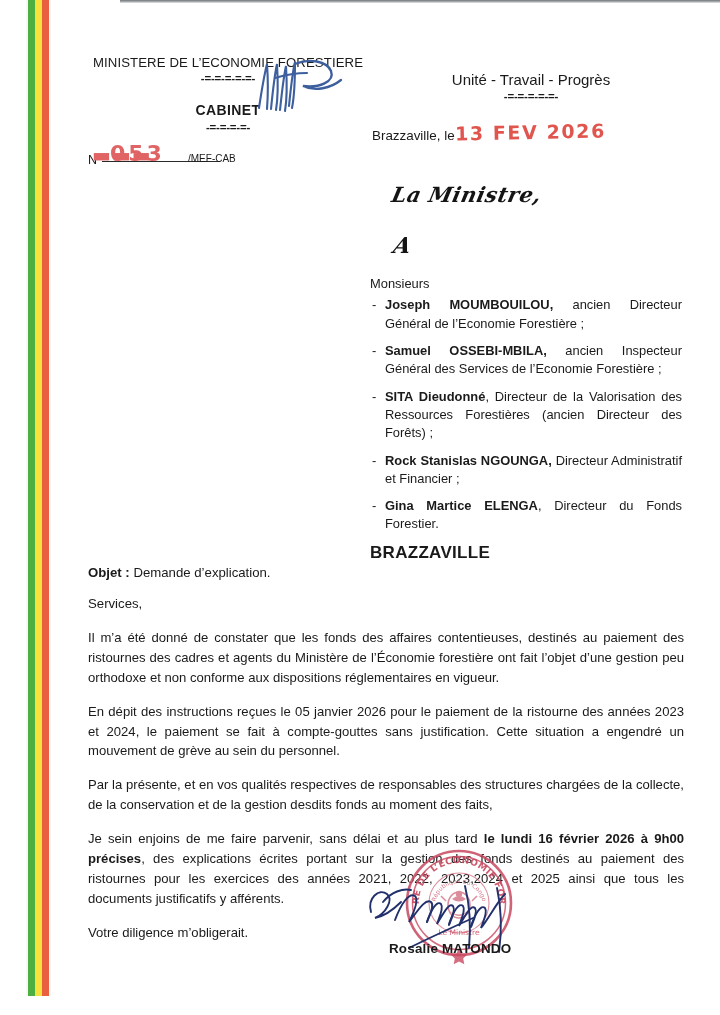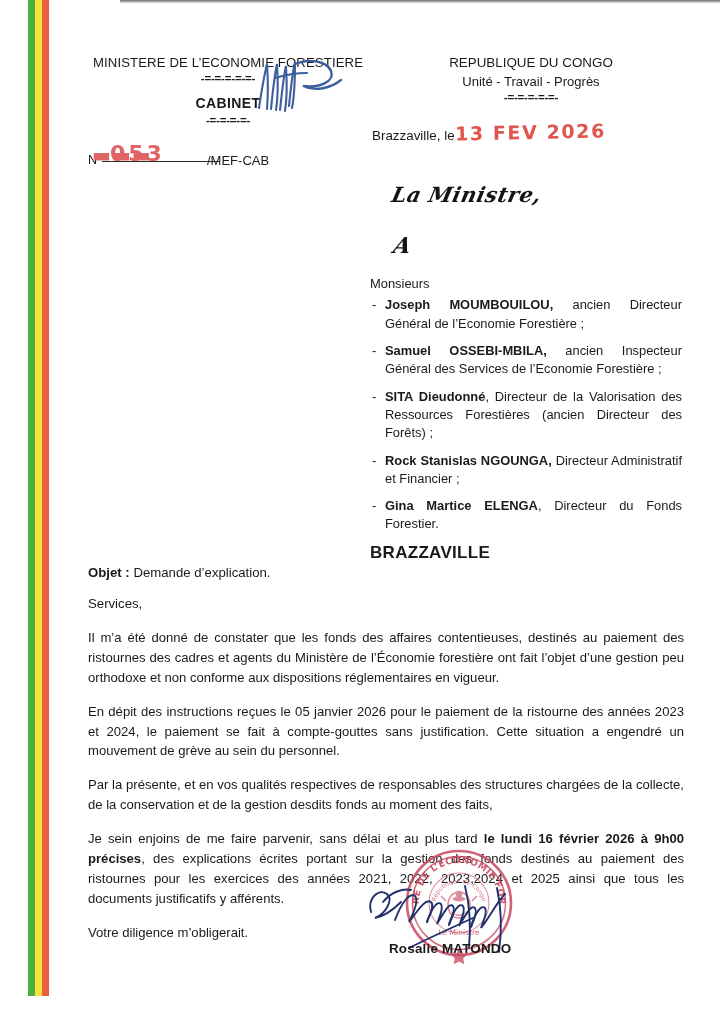--- a/index.html
+++ b/index.html
@@ -63,31 +63,31 @@
   .dashes {
     font-size: 11.5px;
     letter-spacing: -0.2px;
     margin-top: 2px;
     font-weight: bold;
   }
   .cabinet {
     font-size: 14px;
     font-weight: bold;
     letter-spacing: .4px;
-    margin-top: 11px;
+    margin-top: 18px;
   }
   .cabinet-wrap { position: relative; display: inline-block; }
   .paraphe {
     position: absolute;
     left: 56px; top: -26px;
     width: 92px; height: 56px;
     pointer-events: none;
   }
   .republic-line { font-size: 13.4px; white-space: nowrap; }
-  .motto-line { font-size: 13px; margin-top: 4px; text-align: center; }
+  .motto-line { font-size: 15px; margin-top: 16px; text-align: center; }
 
   
   .numero {
     position: absolute;
     left: 88px; top: 152px;
     font-size: 13px;
     white-space: nowrap;
   }
   .numero .nolabel { font-size: 12.5px; }
   .numero .rule {
@@ -108,22 +108,22 @@
   .stamp-number .smear {
     position: absolute;
     left: -18px; top: 2px;
     color: #e06464;
     font-size: 20px;
     letter-spacing: 1px;
     font-weight: bold;
   }
   .mefcab {
     position: absolute;
-    left: 207px; top: 153px;
-    font-size: 13px;
+    left: 188px; top: 153px;
+    font-size: 10px;
   }
 
   
   .dateline {
     position: absolute;
     left: 372px; top: 128px;
     font-size: 13.4px;
     white-space: nowrap;
     text-align: right;
   }
@@ -261,21 +261,20 @@
           <path d="M24 20 C 34 17, 46 15, 56 15"></path>
           <path d="M38 48 C 40 28, 42 12, 44 4 C 44 22, 43 40, 41 50"></path>
         </g>
         <path d="M44 6 C 58 0, 76 3, 80 13 C 84 24, 68 30, 52 28 C 64 34, 80 30, 90 22" fill="none" stroke="#3d5f9e" stroke-width="2.3" stroke-linecap="round"></path>
       </svg>
     </div>
     <div class="dashes">-=-=-=-=-</div>
   </div>
 
   <div class="hdr-right">
-    <div class="republic-line">REPUBLIQUE DU CONGO</div>
     <div class="motto-line">Unité - Travail - Progrès</div>
     <div class="dashes">-=-=-=-=-=-</div>
   </div>
 
   <div class="numero">
     <span class="nolabel">N°</span><span class="rule"></span>
   </div>
   <div class="stamp-number">
     <span class="smear">▬▬▬</span>
     <span>053</span>

